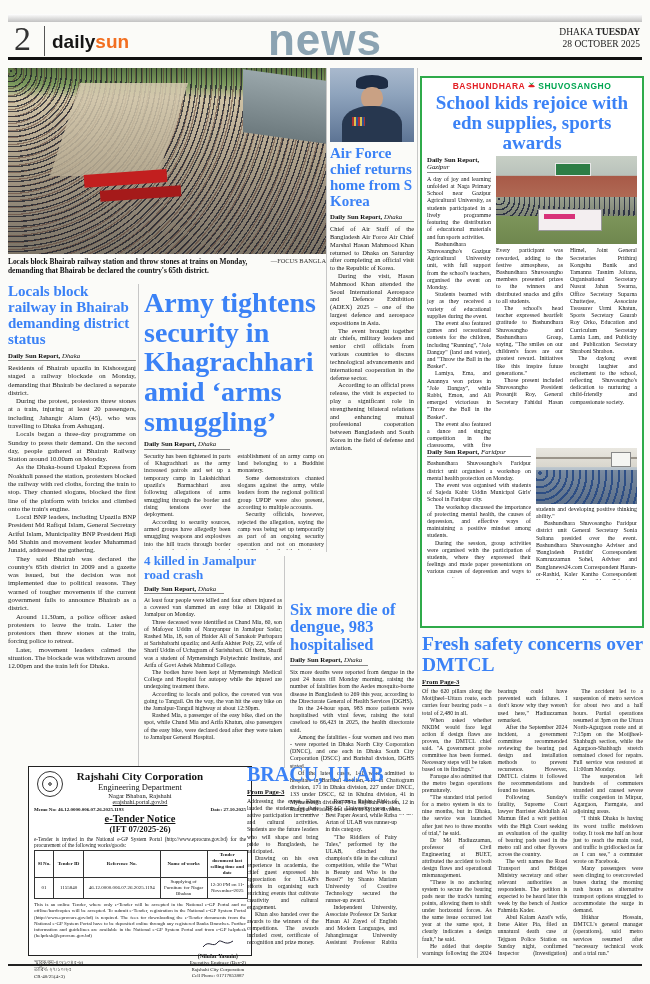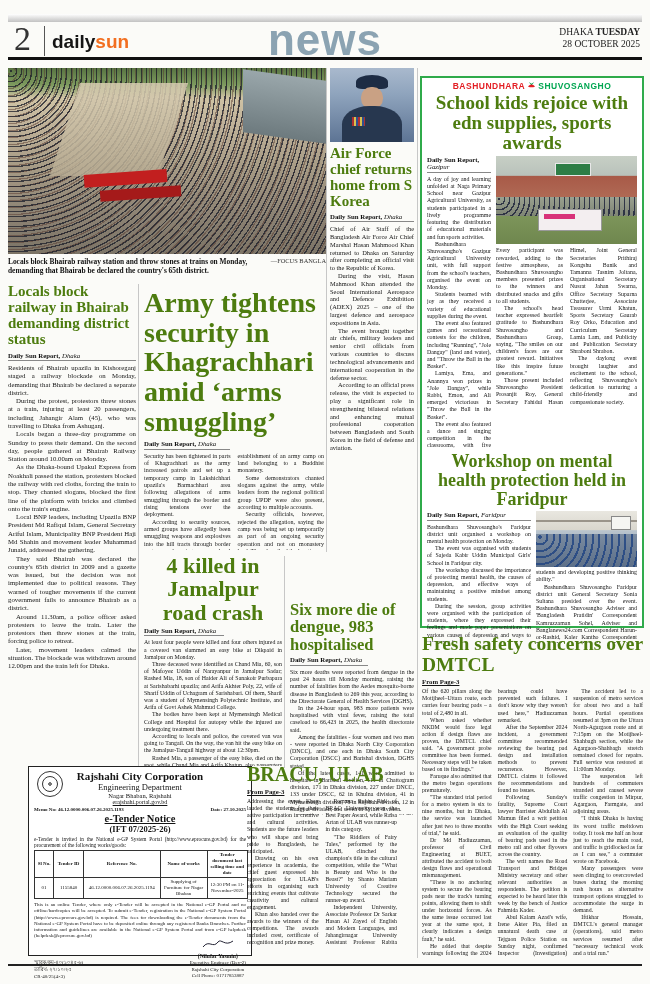--- a/index.html
+++ b/index.html
@@ -17,21 +17,21 @@
                 font-weight:bold;font-size:44px;line-height:1;color:#8ba3b2;letter-spacing:1px;}
   .dateline{right:10px;top:27px;text-align:right;font-size:9.5px;line-height:1.25;color:#222;}
   .dateline b{font-weight:bold;}
   .headrule{left:8px;top:57px;width:634px;height:3px;background:#111;}
 
   
   .vrule{width:1px;background:#c7c7c7;}
   .bottomrule{left:8px;top:964px;width:634px;height:2px;background:#222;}
 
   
-  .headline{font-weight:bold;color:#4d7c0f;line-height:1.06;}
+  .headline{font-weight:bold;color:#3b82f6;line-height:1.06;}
   .byline{font-size:6.8px;font-weight:bold;color:#111;border-bottom:0.5px solid #888;
           padding-bottom:1.5px;margin-bottom:3px;}
   .byline .loc{font-weight:normal;font-style:italic;}
   .frompage{font-size:6.8px;font-weight:bold;text-decoration:underline;margin-bottom:3px;}
   .body{font-size:6.3px;line-height:1.22;text-align:justify;overflow:hidden;}
   .body p{margin:0;text-indent:8px;}
   .body p:first-child{text-indent:0;}
   .cols2{column-count:2;column-gap:7px;}
   .cols3{column-count:3;column-gap:6px;}
 
@@ -208,21 +208,20 @@
         </div>
         <div class="body cols2" style="font-size:5.9px;height:198px;margin-top:3px;">
             <p>Every participant was rewarded, adding to the festive atmosphere, as Bashundhara Shuvosangho members presented prizes to the winners and distributed snacks and gifts to all students.</p>
             <p>The school's head teacher expressed heartfelt gratitude to Bashundhara Shuvosangho and Bashundhara Group, saying, "The smiles on our children's faces are our greatest reward. Initiatives like this inspire future generations."</p>
             <p>Those present included Shuvosangho President Prosanjit Roy, General Secretary Fahidul Hasan Himel, Joint General Secretaries Prithiraj Kongshu Banik and Tamanna Tasnim Joltana, Organisational Secretary Nusrat Jahan Swarna, Office Secretary Suparna Chatterjee, Associate Treasurer Urmi Khatun, Sports Secretary Gaurab Roy Orko, Education and Curriculum Secretary Lamia Lam, and Publicity and Publication Secretary Shraboni Shrabon.</p>
             <p>The daylong event brought laughter and excitement to the school, reflecting Shuvosangho's dedication to nurturing a child-friendly and compassionate society.</p>
           </div>
       </div>
     </div>
 
-    <div class="headline" style="font-size:18px;text-align:center;padding:4px 6px 2px;">Workshop on mental health protection held in Faridpur</div>
     <div style="display:flex;padding:0 5px;gap:5px;">
       <div style="width:104px;flex:none;">
         <div class="byline"><span>Daily Sun Report,</span> <span class="loc">Faridpur</span></div>
         <div class="body" style="font-size:5.9px;height:118px;">
             <p>Bashundhara Shuvosangho's Faridpur district unit organised a workshop on mental health protection on Monday.</p>
             <p>The event was organised with students of Sajeda Kabir Uddin Municipal Girls' School in Faridpur city.</p>
             <p>The workshop discussed the importance of protecting mental health, the causes of depression, and effective ways of maintaining a positive mindset among students.</p>
             <p>During the session, group activities were organised with the participation of students, where they expressed their feelings and made paper presentations on various causes of depression and ways to overcome it.</p>
           </div>
       </div>
@@ -234,21 +233,21 @@
         </div>
         <div class="body" style="font-size:5.9px;height:74px;margin-top:2px;">
             <p>students and developing positive thinking ability."</p>
             <p>Bashundhara Shuvosangho Faridpur district unit General Secretary Sonia Sultana presided over the event. Bashundhara Shuvosangho Adviser and 'Bangladesh Pratidin' Correspondent Kamruzzaman Sohel, Adviser and Banglanews24.com Correspondent Harun-or-Rashid, Kaler Kantho Correspondent Nur Islam, News24 Television Correspondent Khairuzzaman Sohag, Bashundhara Shuvosangho's Planning Affairs Secretary Ehsanul Haque Mia, Office Secretary Tihan Ahmed, Hospitality Affairs Secretary Biplob Biswas, and member Erin were present, among others.</p>
           </div>
       </div>
     </div>
   </div>
 
   <div class="abs" style="left:144px;top:554px;width:138px;height:212px;overflow:hidden;">
-    <div class="headline" style="font-size:22px;text-align:center;">4 killed in Jamalpur road crash</div>
+    <div class="headline" style="font-size:13px;">4 killed in Jamalpur road crash</div>
     <div class="byline" style="margin-top:3px;width:80px;"><span>Daily Sun Report,</span> <span class="loc">Dhaka</span></div>
     <div class="body" style="font-size:5.9px;height:158px;">
         <p>At least four people were killed and four others injured as a covered van slammed an easy bike at Dikpaid in Jamalpur on Monday.</p>
         <p>Three deceased were identified as Chand Mia, 60, son of Mafoyez Uddin of Narayanpur in Jamalpur Sadar; Rashed Mia, 18, son of Haider Ali of Sanakoir Purbapara at Sarishabarhi upazila; and Arifa Akhter Poly, 22, wife of Sharif Uddin of Uchagram of Sarishabari. Of them, Sharif was a student of Mymensingh Polytechnic Institute, and Arifa of Govt Ashek Mahmud College.</p>
         <p>The bodies have been kept at Mymensingh Medical College and Hospital for autopsy while the injured are undergoing treatment there.</p>
         <p>According to locals and police, the covered van was going to Tangail. On the way, the van hit the easy bike on the Jamalpur-Tangail highway at about 12:30pm.</p>
         <p>Rashed Mia, a passenger of the easy bike, died on the spot, while Chand Mia and Arifa Khatun, also passengers of the easy bike, were declared dead after they were taken to Jamalpur General Hospital.</p>
       </div>
   </div>
 

